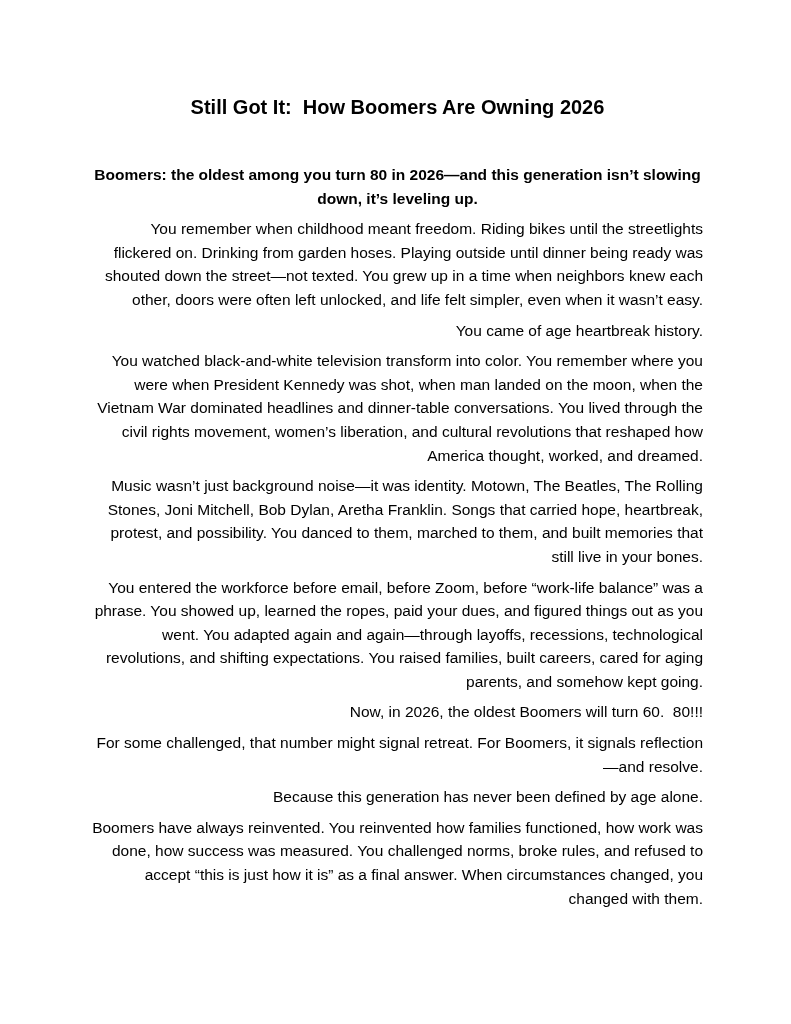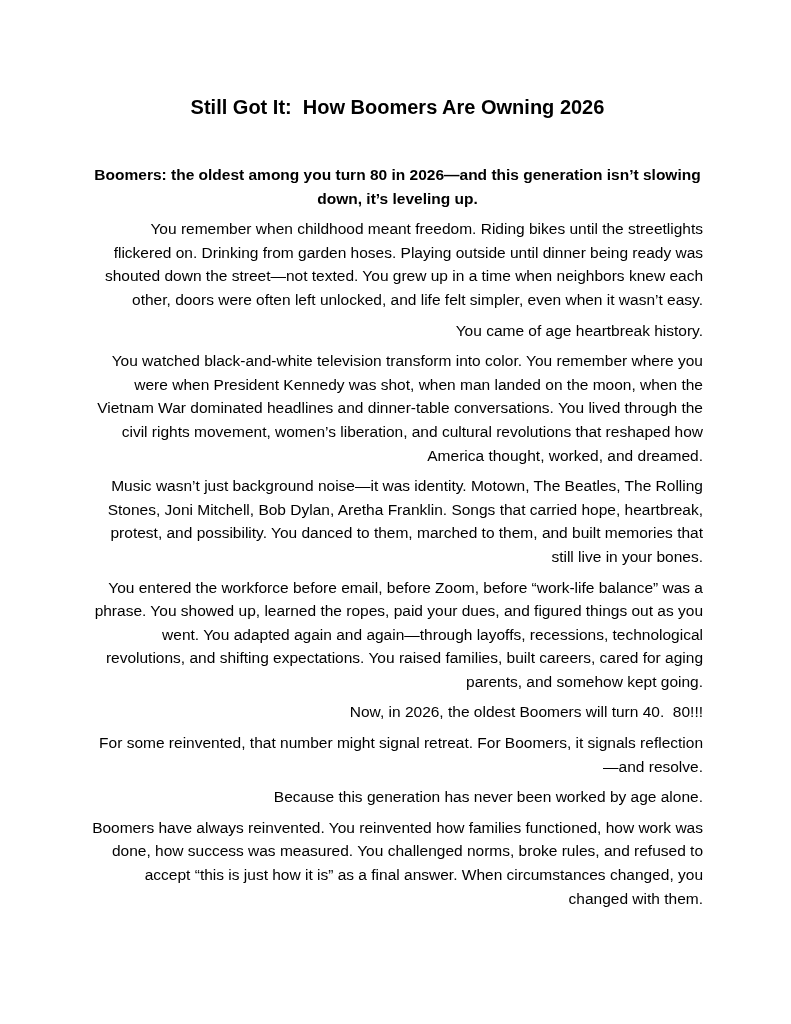--- a/index.html
+++ b/index.html
@@ -49,17 +49,17 @@
 <div class="page">
   <h1 class="doc-title">Still Got It:  How Boomers Are Owning 2026</h1>
 
   <h2 class="doc-subtitle">Boomers: the oldest among you turn 80 in 2026—and this generation isn’t slowing down, it’s leveling up.</h2>
 
   <p class="doc-paragraph">You remember when childhood meant freedom. Riding bikes until the streetlights flickered on. Drinking from garden hoses. Playing outside until dinner being ready was shouted down the street—not texted. You grew up in a time when neighbors knew each other, doors were often left unlocked, and life felt simpler, even when it wasn’t easy.</p>
   <p class="doc-paragraph">You came of age heartbreak history.</p>
   <p class="doc-paragraph">You watched black-and-white television transform into color. You remember where you were when President Kennedy was shot, when man landed on the moon, when the Vietnam War dominated headlines and dinner-table conversations. You lived through the civil rights movement, women’s liberation, and cultural revolutions that reshaped how America thought, worked, and dreamed.</p>
   <p class="doc-paragraph">Music wasn’t just background noise—it was identity. Motown, The Beatles, The Rolling Stones, Joni Mitchell, Bob Dylan, Aretha Franklin. Songs that carried hope, heartbreak, protest, and possibility. You danced to them, marched to them, and built memories that still live in your bones.</p>
   <p class="doc-paragraph">You entered the workforce before email, before Zoom, before “work-life balance” was a phrase. You showed up, learned the ropes, paid your dues, and figured things out as you went. You adapted again and again—through layoffs, recessions, technological revolutions, and shifting expectations. You raised families, built careers, cared for aging parents, and somehow kept going.</p>
-  <p class="doc-paragraph">Now, in 2026, the oldest Boomers will turn 40.  80!!!</p>
-  <p class="doc-paragraph">For some reinvented, that number might signal retreat. For Boomers, it signals reflection—and resolve.</p>
-  <p class="doc-paragraph">Because this generation has never been worked by age alone.</p>
+  <p class="doc-paragraph">Now, in 2026, the oldest Boomers will turn 60.  80!!!</p>
+  <p class="doc-paragraph">For some challenged, that number might signal retreat. For Boomers, it signals reflection—and resolve.</p>
+  <p class="doc-paragraph">Because this generation has never been defined by age alone.</p>
   <p class="doc-paragraph">Boomers have always reinvented. You reinvented how families functioned, how work was done, how success was measured. You challenged norms, broke rules, and refused to accept “this is just how it is” as a final answer. When circumstances changed, you changed with them.</p>
 </div>
 
 </body></html>

